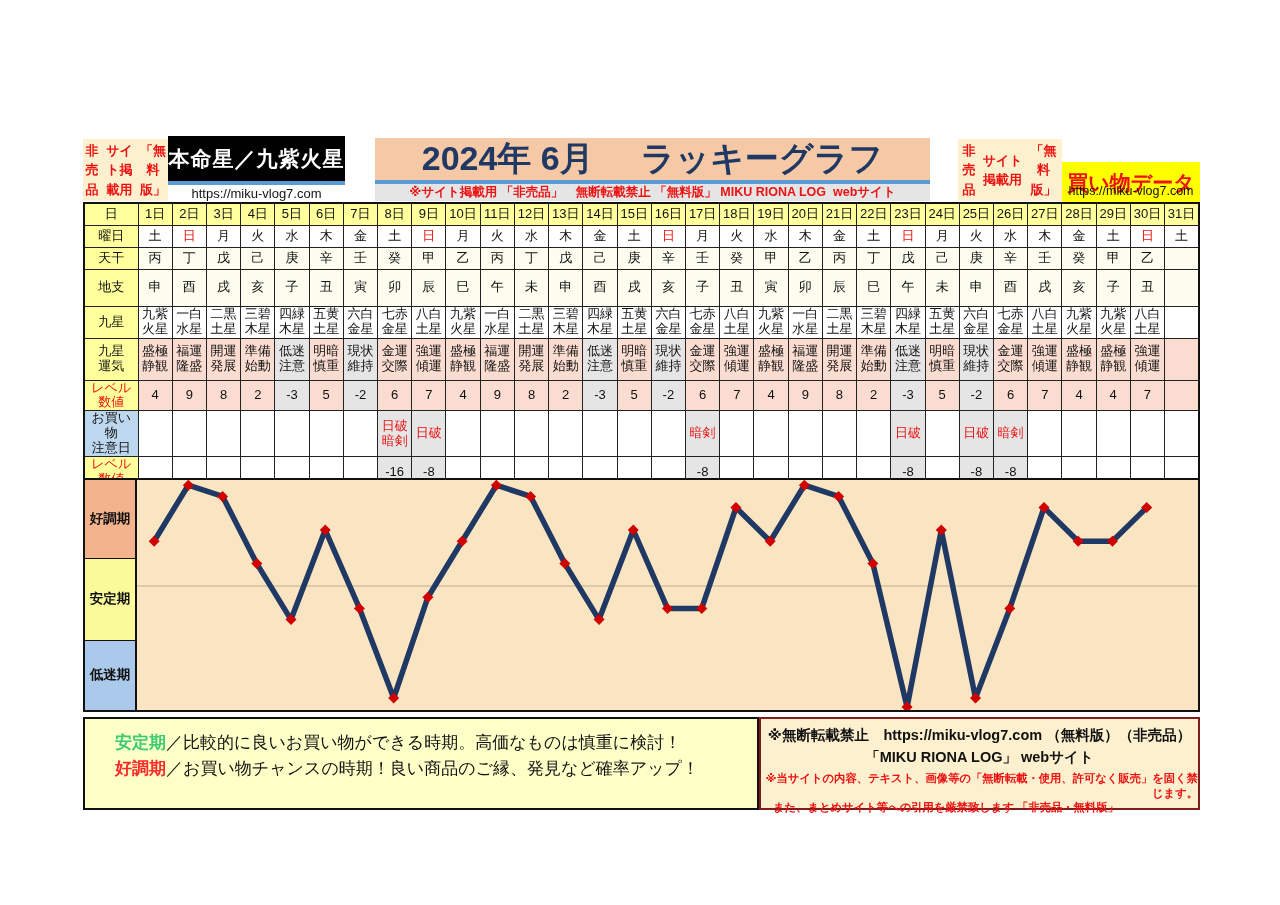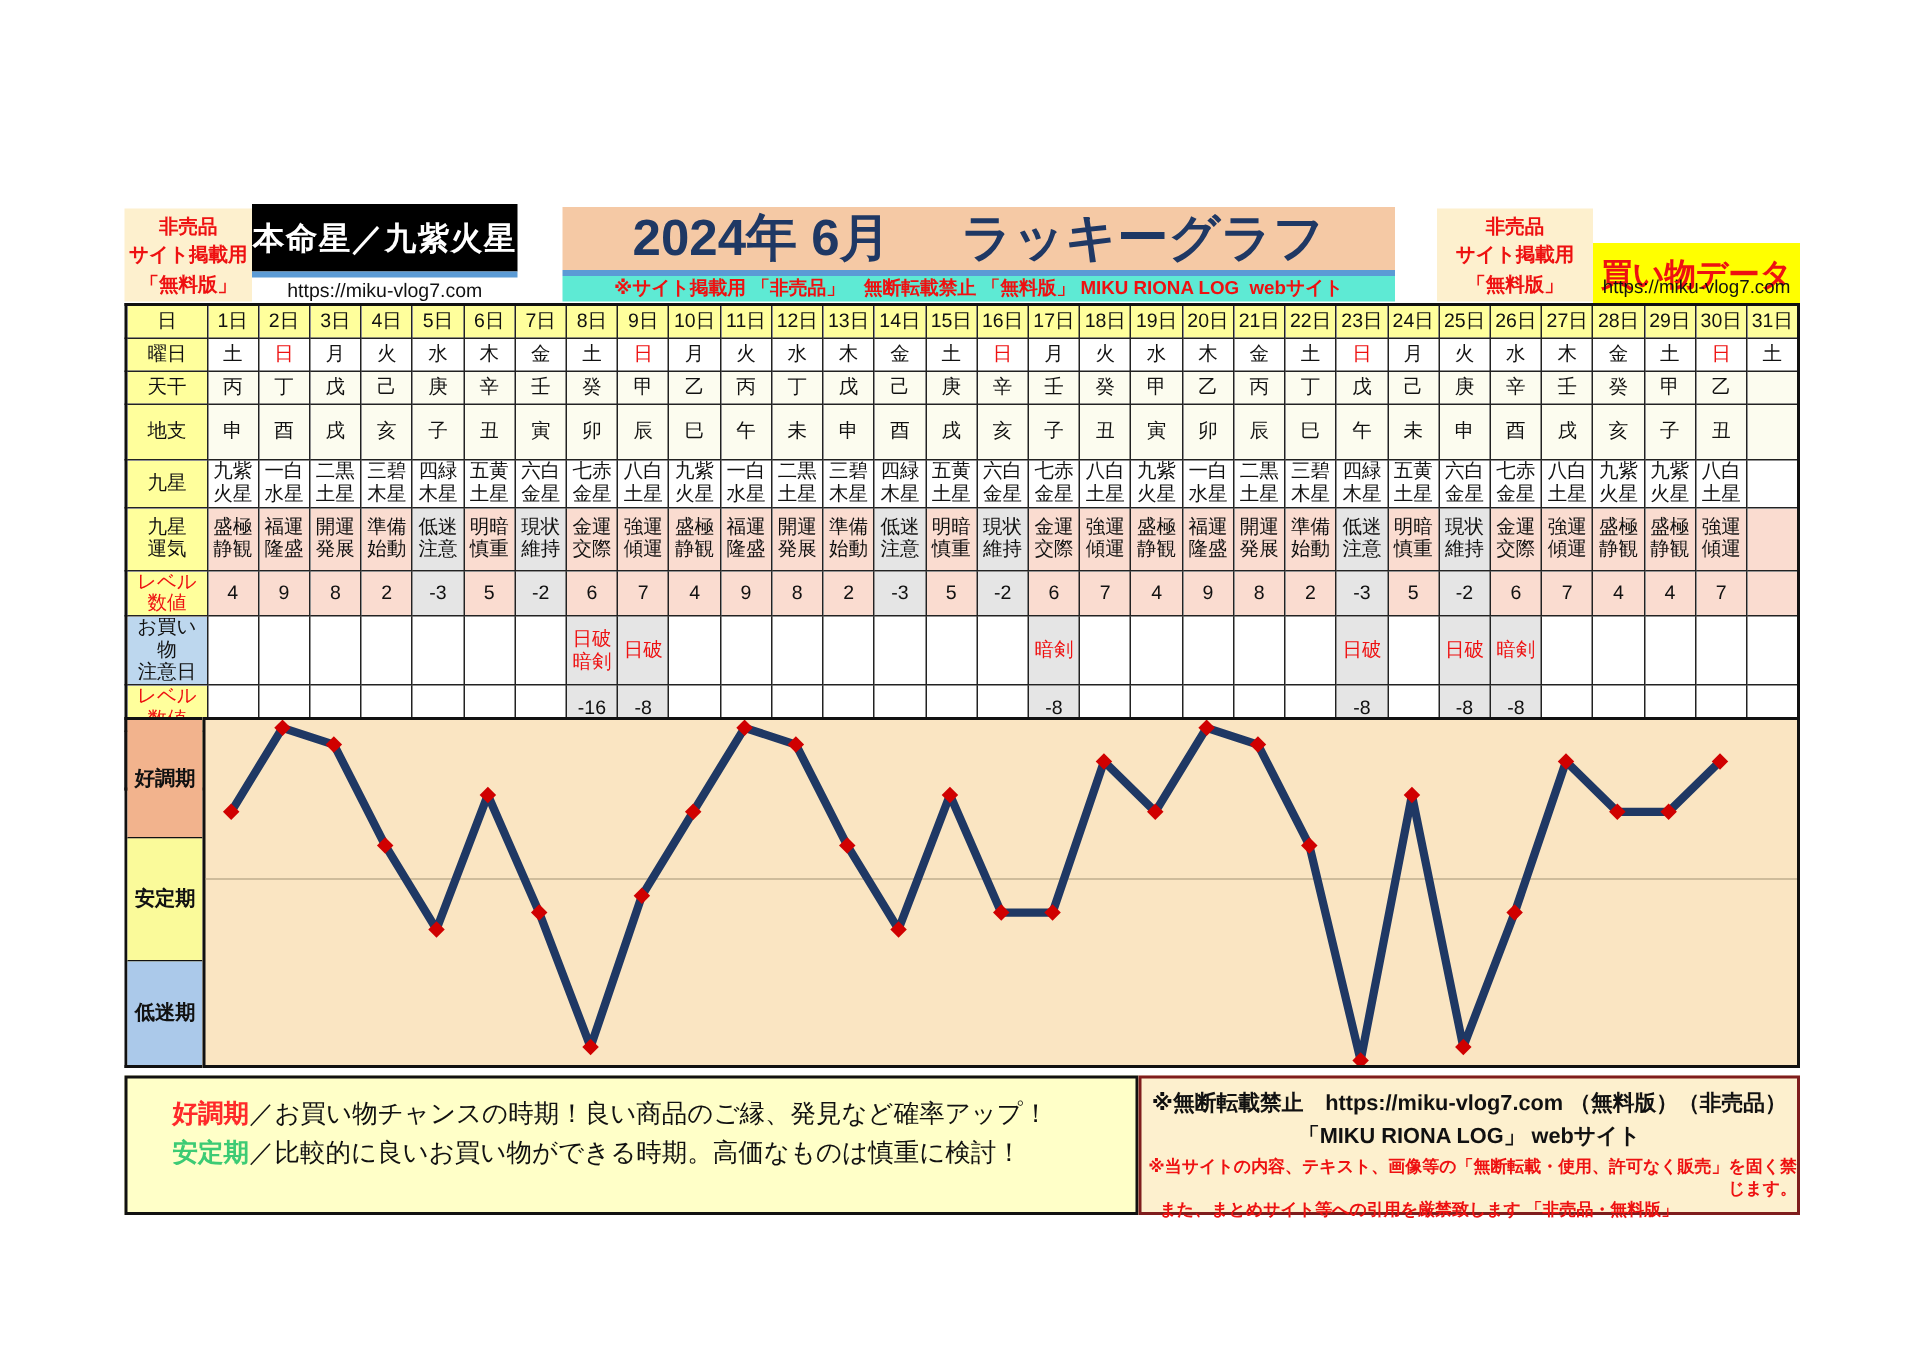--- a/index.html
+++ b/index.html
@@ -1,28 +1,28 @@
 <!DOCTYPE html>
 <html><head>
 <meta charset="utf-8">
 <style>
   html,body{margin:0;padding:0;background:#fff;}
   .page{position:relative;width:1280px;height:905px;background:#fff;
         font-family:"Liberation Sans","DejaVu Sans",sans-serif;color:#111;overflow:hidden;}
   .abs{position:absolute;}
   
   .note-box{background:#FDF0CE;color:#EE1111;font-weight:bold;font-size:13px;line-height:1.5;
-            display:flex;flex-direction:column;align-items:center;justify-content:center;text-align:center;}
+            display:flex;flex-direction:row;align-items:center;justify-content:center;text-align:center;}
   .honmei{background:#000000;color:#fff;font-weight:bold;font-size:21px;
           display:flex;align-items:center;justify-content:center;letter-spacing:1px;}
   .accent-bar{background:#5B9BD5;}
   .url-txt{font-size:13px;color:#111;display:flex;align-items:center;justify-content:center;}
   .title-banner{background:#F5C9A5;color:#1F3864;font-weight:bold;font-size:34px;
                 display:flex;align-items:center;justify-content:space-evenly;}
-  .title-sub{background:#5eead4;color:#EE1111;font-size:12.5px;font-weight:bold;
+  .title-sub{background:#e5e5e5;color:#EE1111;font-size:12.5px;font-weight:bold;
              display:flex;align-items:center;justify-content:center;white-space:pre;}
   .kaimono{background:#FFFF00;color:#EE1111;font-weight:bold;font-size:21px;
            display:flex;align-items:center;justify-content:center;margin-top:23px;}
   
   table.ft{border-collapse:collapse;table-layout:fixed;width:1117px;border:2px solid #111;}
   table.ft td,table.ft th{border:1px solid #222;text-align:center;vertical-align:middle;
       padding:0;font-size:13px;font-weight:normal;overflow:hidden;white-space:pre-line;line-height:1.15;}
   tr.r-day{height:22px} tr.r-wd{height:22px} tr.r-tk{height:22px} tr.r-cs{height:37px}
   tr.r-ks{height:32px} tr.r-uk{height:42px} tr.r-l1{height:22px} tr.r-ca{height:34px}
   tr.r-l2{height:20px} tr.r-tt{height:20px} tr.r-d2{height:18px}
@@ -604,22 +604,22 @@
           <path d="M 906.983870967742 22.10000000000001 L 912.483870967742 27.60000000000001 L 906.983870967742 33.10000000000001 L 901.483870967742 27.60000000000001 Z" fill="#D00000"></path>
           <path d="M 941.2096774193549 55.7 L 946.7096774193549 61.2 L 941.2096774193549 66.7 L 935.7096774193549 61.2 Z" fill="#D00000"></path>
           <path d="M 975.4354838709678 55.7 L 980.9354838709678 61.2 L 975.4354838709678 66.7 L 969.9354838709678 61.2 Z" fill="#D00000"></path>
           <path d="M 1009.6612903225806 22.10000000000001 L 1015.1612903225806 27.60000000000001 L 1009.6612903225806 33.10000000000001 L 1004.1612903225806 27.60000000000001 Z" fill="#D00000"></path>
         </svg>
     </div>
   </div>
 
   <div class="abs legend-box" style="left:83px;top:717px;width:676px;height:93px;">
     <div id="legend-lines">
+        <div class="legend-line"><span class="legend-term" style="color: rgb(60, 203, 116);">安定期</span><span>／比較的に良いお買い物ができる時期。高価なものは慎重に検討！</span></div>
         <div class="legend-line"><span class="legend-term" style="color: rgb(255, 42, 42);">好調期</span><span>／お買い物チャンスの時期！良い商品のご縁、発見など確率アップ！</span></div>
-        <div class="legend-line"><span class="legend-term" style="color: rgb(60, 203, 116);">安定期</span><span>／比較的に良いお買い物ができる時期。高価なものは慎重に検討！</span></div>
       </div>
   </div>
 
   <div class="abs notice-box" style="left:759px;top:717px;width:441px;height:93px;">
     <div class="n1">※無断転載禁止　https://miku-vlog7.com （無料版）（非売品）</div>
     <div class="n2">「MIKU RIONA LOG」 webサイト</div>
     <div class="n3">※当サイトの内容、テキスト、画像等の「無断転載・使用、許可なく販売」を固く禁じます。</div>
     <div class="n4">また、まとめサイト等への引用を厳禁致します 「非売品・無料版」</div>
   </div>
 

